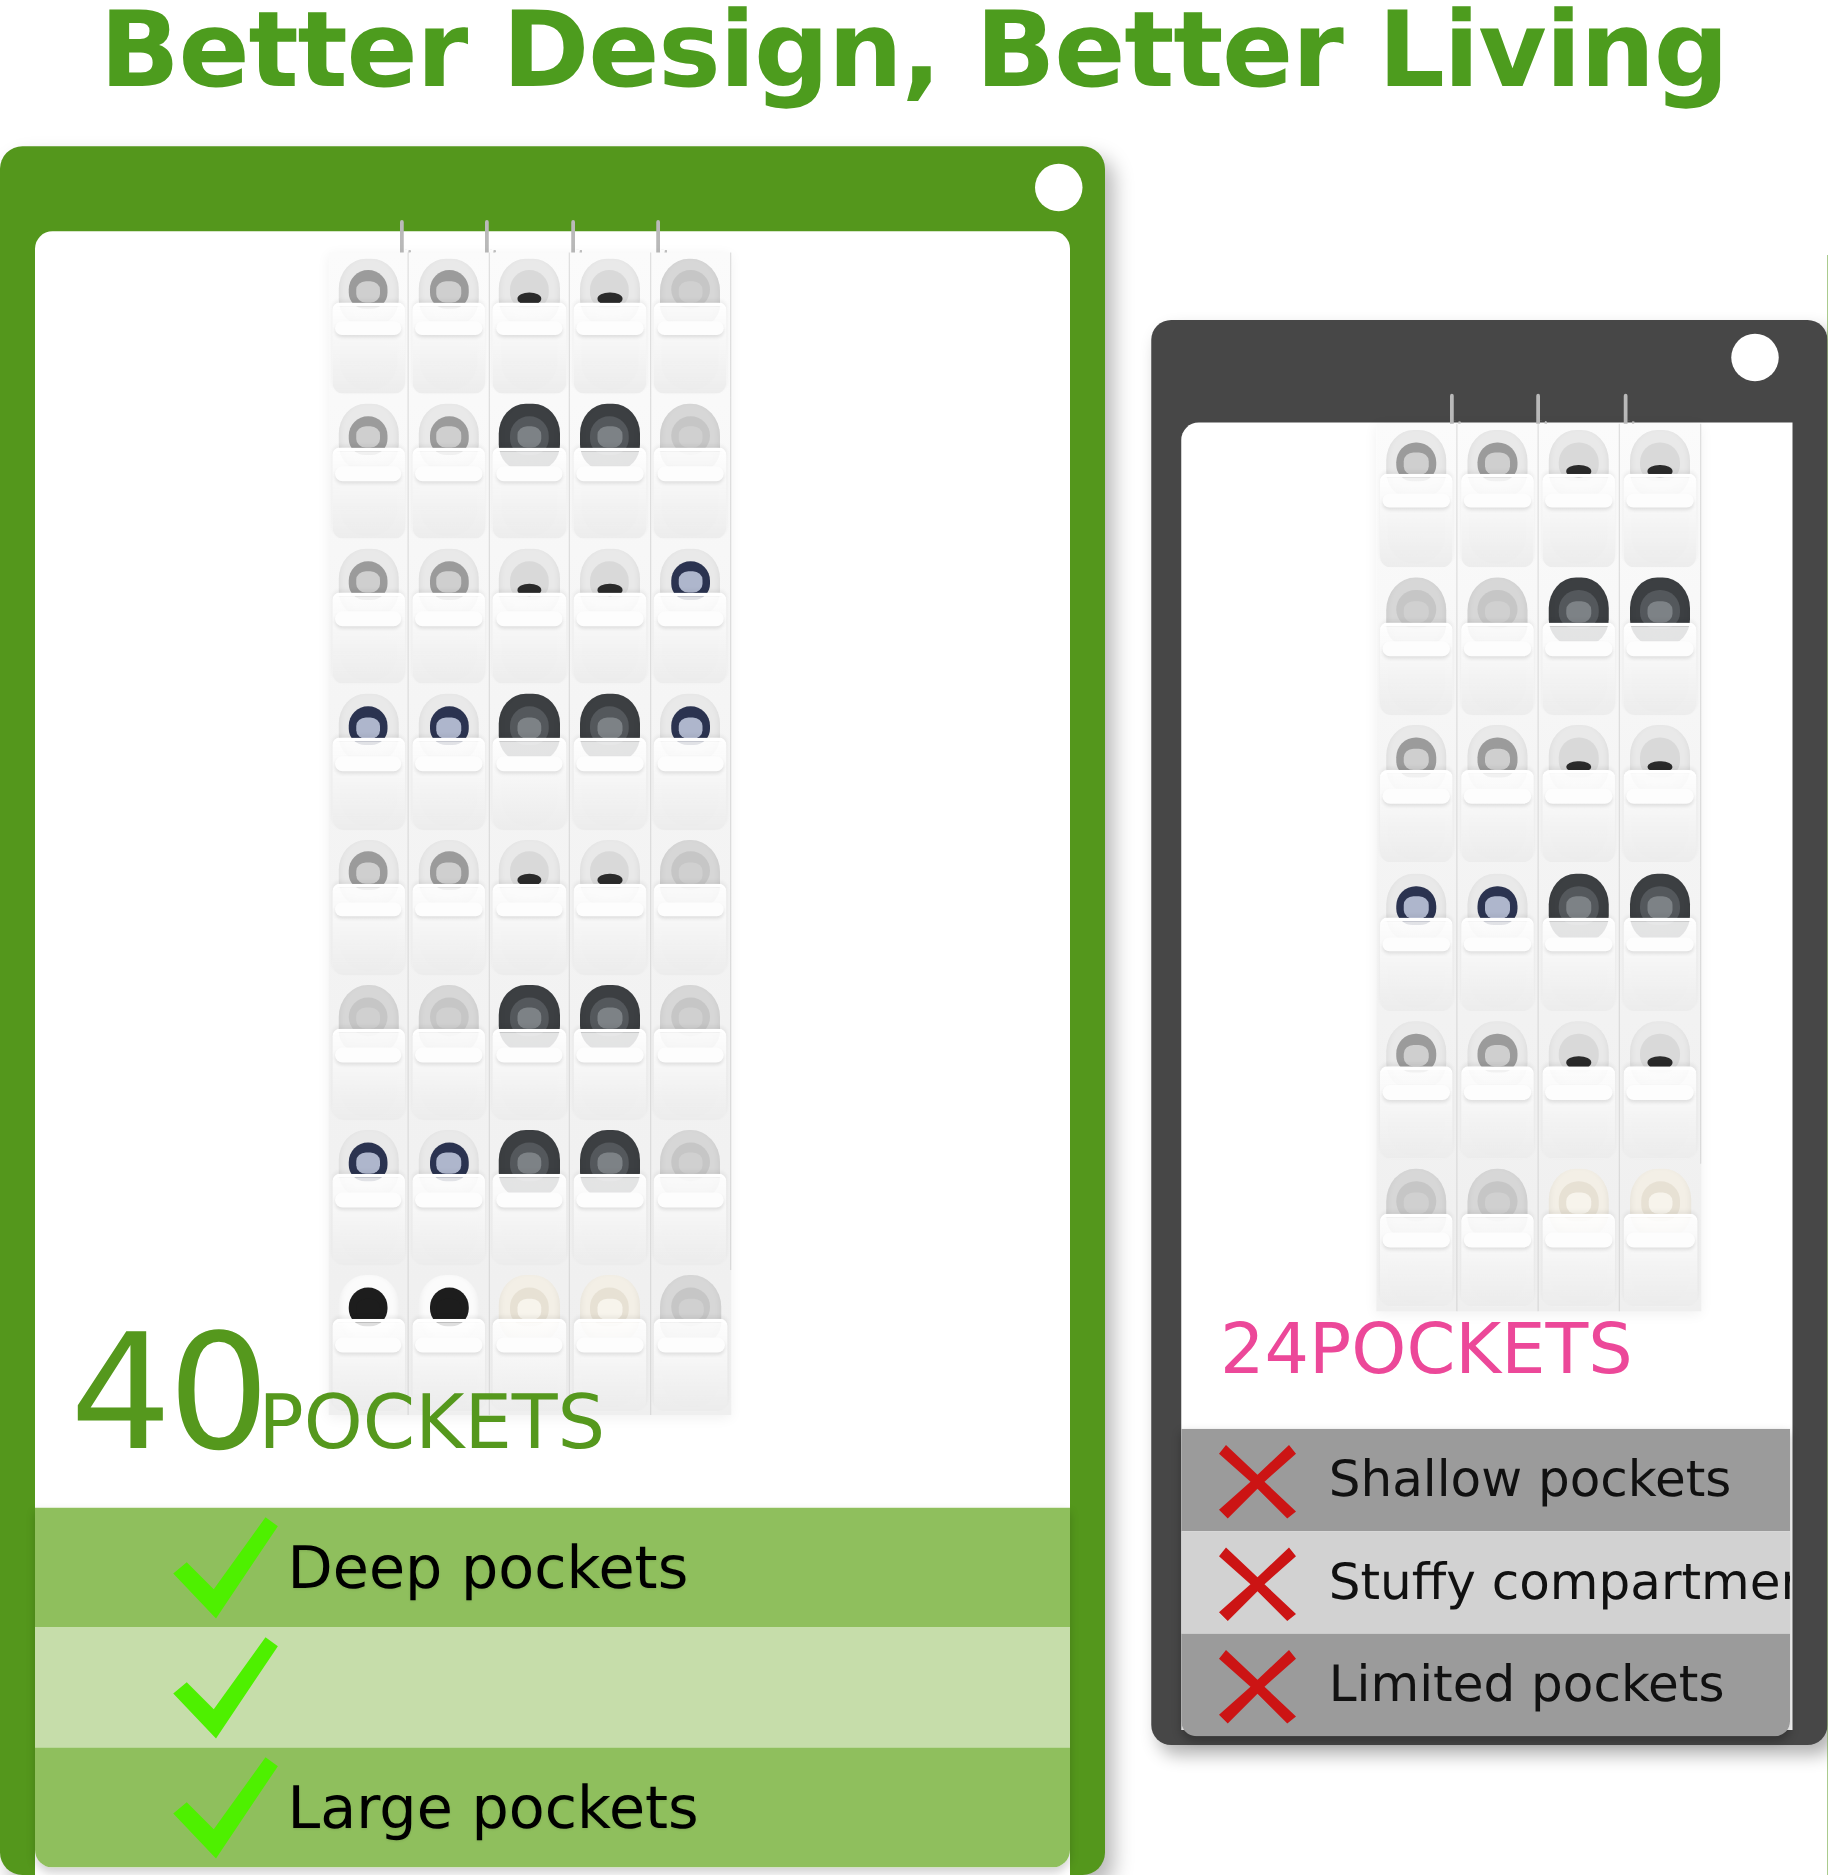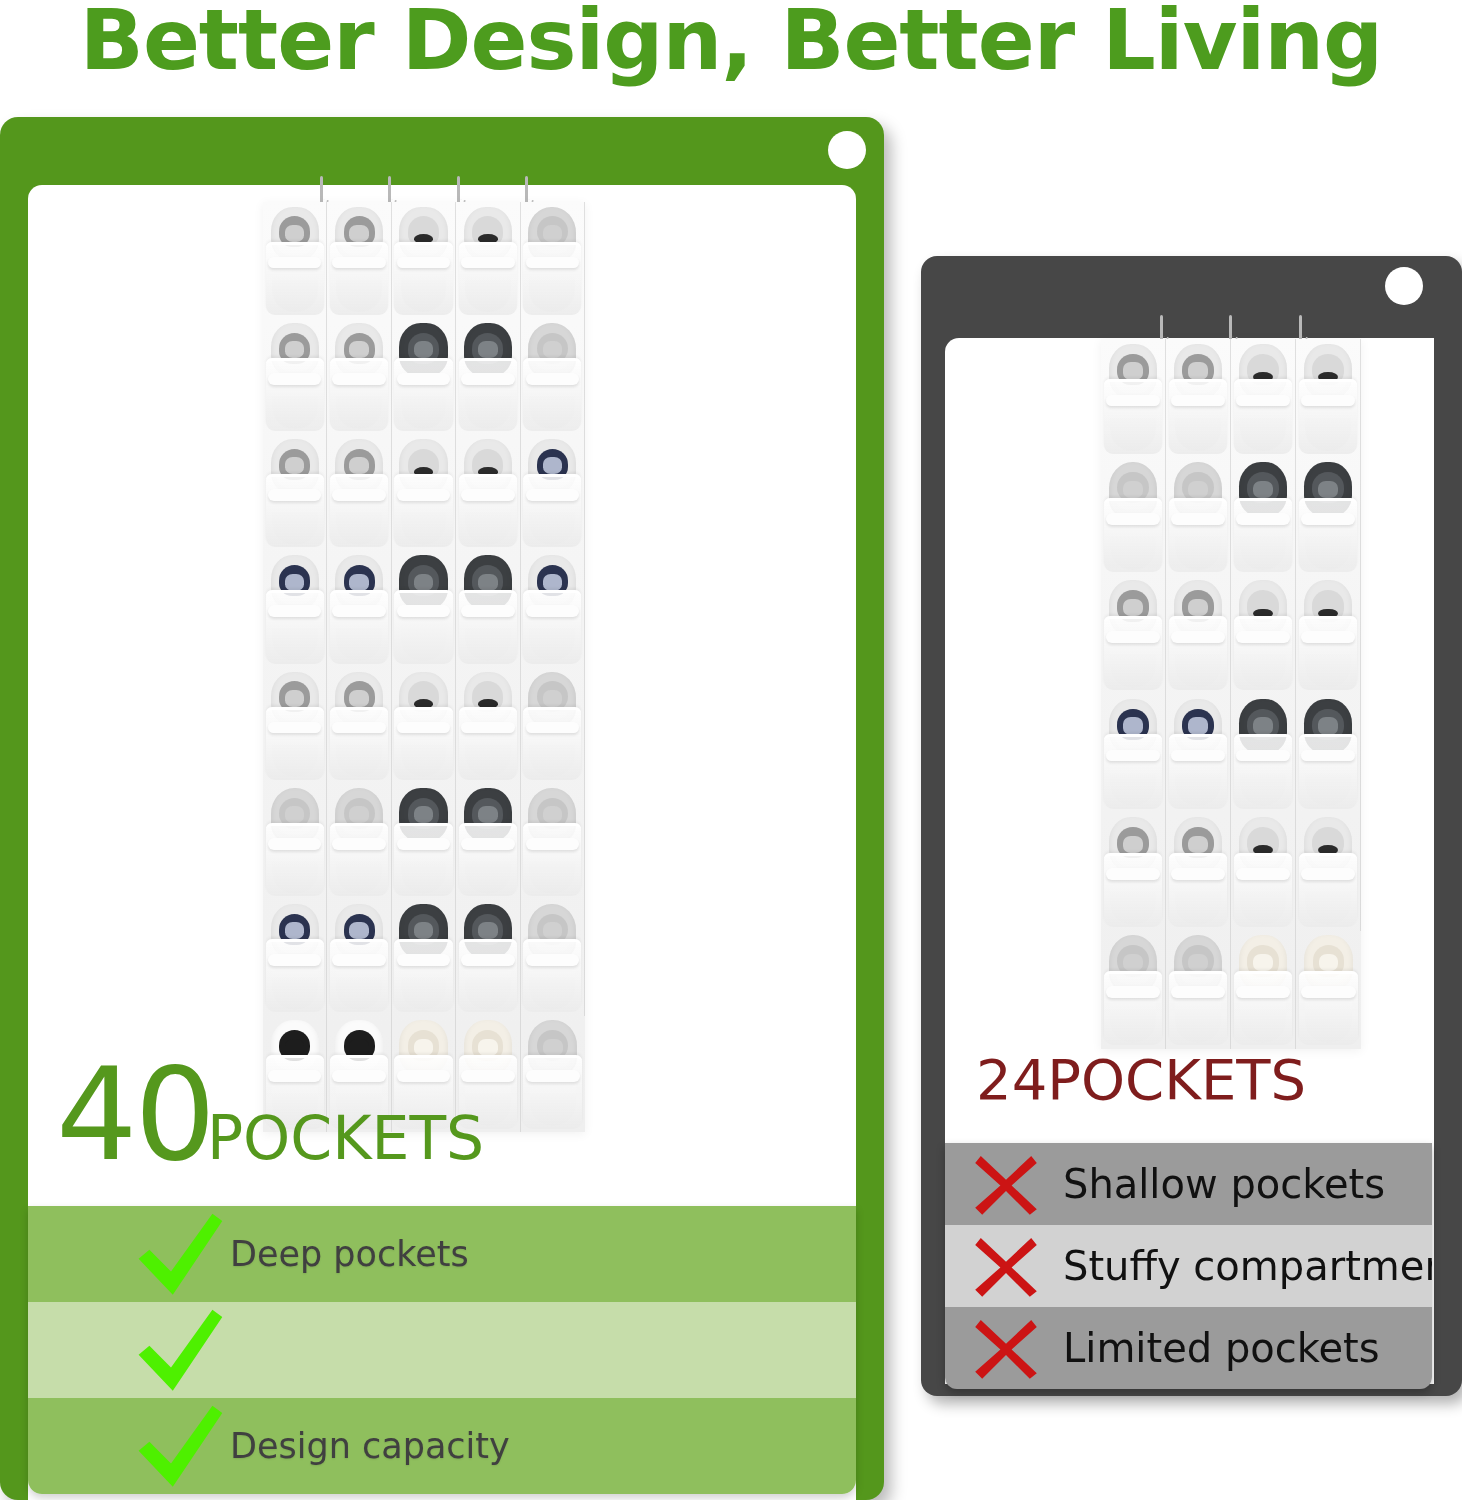--- a/index.html
+++ b/index.html
@@ -136,41 +136,41 @@
     position:absolute;left:56px;top:1040px;
     color:#55981d;
     white-space:nowrap;
     font-family:"DejaVu Sans", sans-serif;
   }
   .count-40 .num{font-size:128px;font-weight:normal;letter-spacing:-3px;}
   .count-40 .word{font-size:60px;font-weight:normal;letter-spacing:0px;margin-left:-6px;}
 
   .count-24{
     position:absolute;left:976px;top:1047px;
-    color:#7f1d1d;
+    color:#ec4899;
     font-size:56px;
     letter-spacing:0px;
     white-space:nowrap;
     font-family:"DejaVu Sans", sans-serif;
   }
 
   
   .pros{
     position:absolute;left:28px;top:1206px;width:828px;
     border-radius:0 0 14px 14px;
     overflow:hidden;
     box-shadow:0 4px 8px rgba(0,0,0,.18);
   }
   .pros .row{
     height:96px;display:flex;align-items:center;position:relative;
   }
   .pros .row.shade-a{background:#8fbf5d;}
   .pros .row.shade-b{background:#c6ddaa;}
   .pros .label{
-    color:#404040;font-size:35px;margin-left:202px;
+    color:#000000;font-size:47px;margin-left:202px;
     text-shadow:0 1px 2px rgba(0,0,0,.10);
     white-space:nowrap;
     font-family:"DejaVu Sans", sans-serif;
   }
   .check{
     position:absolute;left:104px;top:6px;width:96px;height:90px;
   }
 
   
   .cons{
@@ -842,17 +842,17 @@
     </div>
     <div class="row shade-b">
       <svg class="check" viewBox="0 0 100 100">
         <path d="M4 52 L16 42 L40 66 L86 2 L97 10 L42 92 Z" fill="#4ef000"></path>
       </svg>
     </div>
     <div class="row shade-a">
       <svg class="check" viewBox="0 0 100 100">
         <path d="M4 52 L16 42 L40 66 L86 2 L97 10 L42 92 Z" fill="#4ef000"></path>
       </svg>
-      <span class="label">Design capacity</span>
+      <span class="label">Large pockets</span>
     </div>
   </div>
 
 </div>
 
 </body></html>

